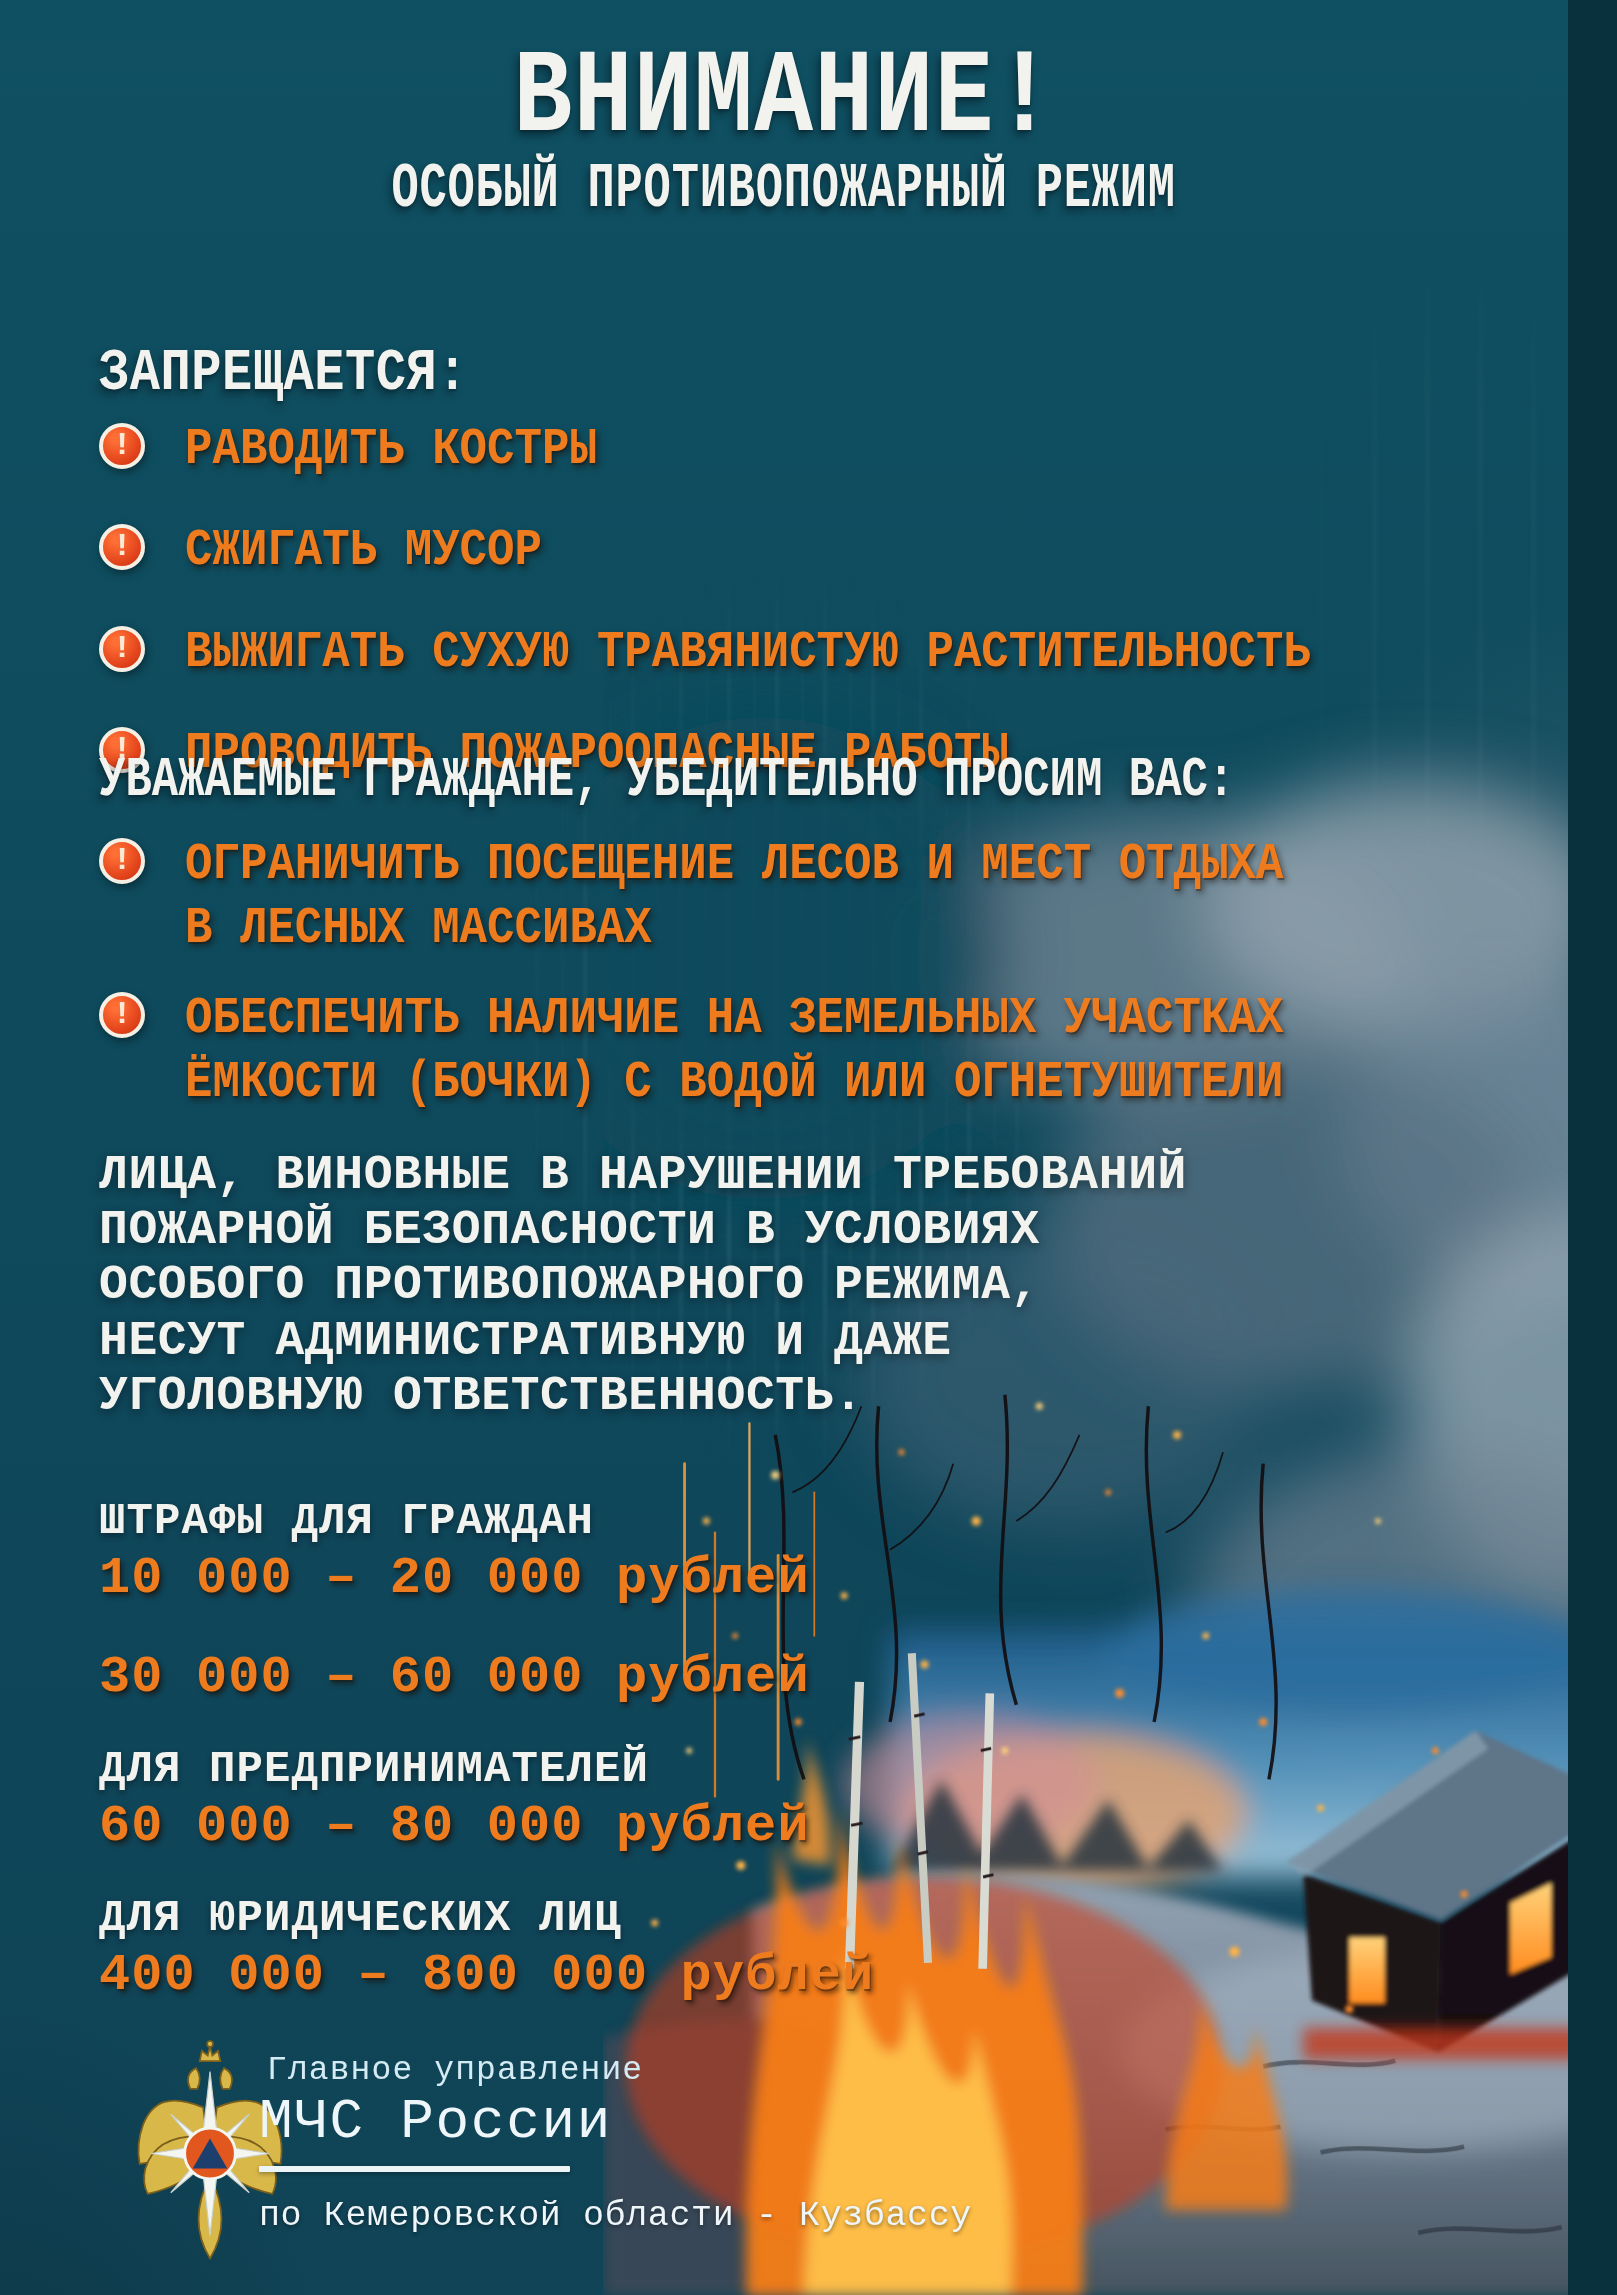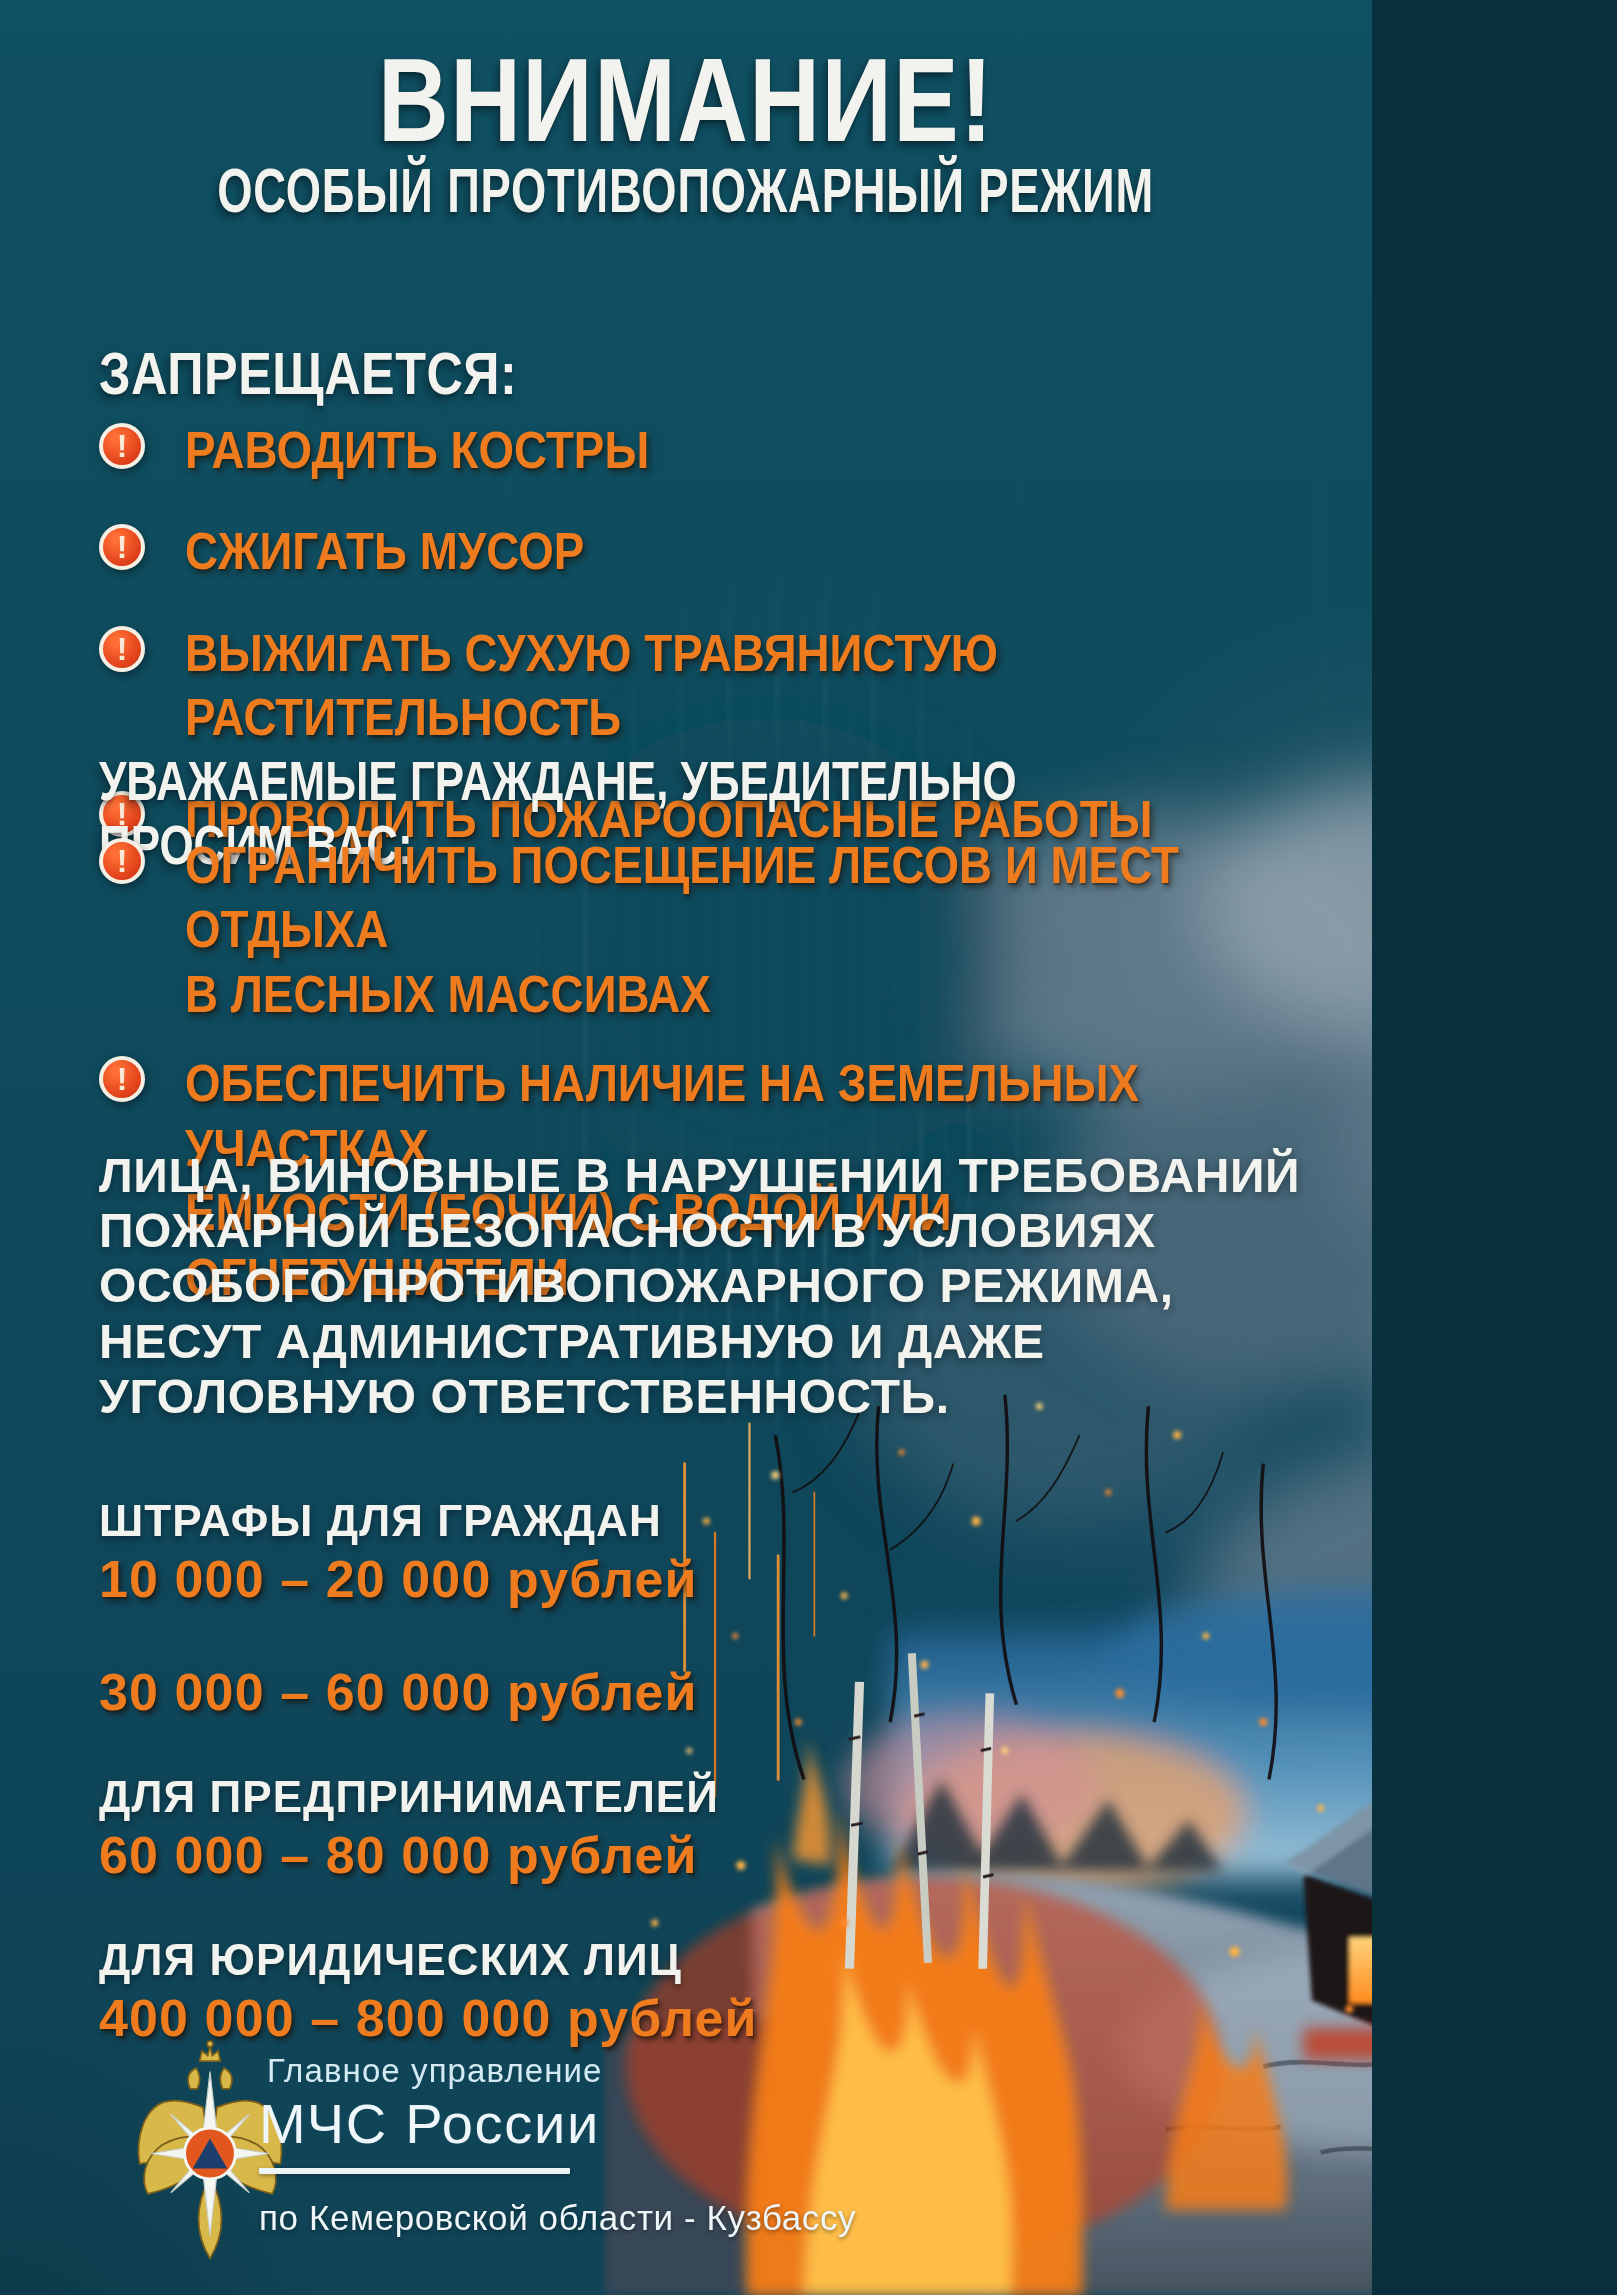--- a/index.html
+++ b/index.html
@@ -1,20 +1,20 @@
 <!DOCTYPE html>
 <html lang="ru" style="font-size:9.2px"><head>
 <meta charset="utf-8">
 <style>
   html,body{margin:0;padding:0;background:#0a3staticaba;}
   body{background:#08303d;}
   .poster{
-    position:relative; width:1372px; height:2295px; overflow:hidden;
+    position:relative; width:1568px; height:2295px; overflow:hidden;
     background:linear-gradient(180deg,#0f5062 0%,#0e4b5d 38%,#0f465a 68%,#104456 100%);
-    font-family:Liberation Sans, sans-serif;
+    font-family:Liberation Mono, monospace;
   }
   
   .bg-tint{position:absolute;inset:0;z-index:1;
     background:
       radial-gradient(861px 689px at 96% 78%, rgba(32,82,112,.55), transparent 65%),
       radial-gradient(631px 516px at 104% 40%, rgba(90,112,128,.38), transparent 62%),
       radial-gradient(516px 803px at 0% 110%, rgba(9,42,56,.55), transparent 70%);
   }
   .rain-streaks{position:absolute;left:516px;top:574px;width:545px;height:890px;z-index:2;
     background:repeating-linear-gradient(90deg,
@@ -51,21 +51,21 @@
   .bullet{flex:0 0 auto;width:38px;height:38px;margin-top:4.6px;border-radius:50%;
     background:radial-gradient(circle at 35% 30%, #ff6f35 10%, #e2431b 65%, #c33312 100%);
     border:4px solid #f5efe4;display:flex;align-items:center;justify-content:center;
     color:#fbe9d8;font-size:32px;font-weight:700;line-height:1;
     box-shadow:1.7px 3.4px 8px rgba(0,0,0,.38);}
   .itext{color:#ee7c1e;font-weight:700;font-size:52px;line-height:1.24;white-space:pre-line;
     text-shadow:2.9px 4px 6.9px rgba(25,12,4,.55),1.1px 1.7px 0 rgba(40,20,6,.35);}
   .itext.cx{transform:scaleX(.88);}
   .liability{left:99px;top:1148px;font-size:48px;line-height:1.15;font-weight:700;color:#f2f3ee;
     white-space:pre-line;letter-spacing:0.6px;text-shadow:0 3.4px 9.2px rgba(0,8,14,.45);}
-  .fines{left:99px;top:1496px;position:absolute;z-index:6;display:flex;flex-direction:column;gap:50px;}
+  .fines{left:99px;top:1496px;position:absolute;z-index:6;display:flex;flex-direction:column;gap:37px;}
   .fine-label{color:#f2f3ee;font-weight:700;font-size:44px;letter-spacing:1.1px;
     text-shadow:0 2.9px 6.9px rgba(0,8,14,.45);}
   .fine-value{color:#ee7c1e;font-weight:700;font-size:52px;letter-spacing:1.1px;margin-top:3px;
     text-shadow:2.9px 4px 5.7px rgba(25,12,4,.55),1.1px 1.7px 0 rgba(40,20,6,.35);}
   
   .footer-emblem{position:absolute;left:135px;top:2038px;width:150px;height:231px;z-index:6;}
   .footer-text{position:absolute;left:259px;top:2052px;z-index:6;color:#e9f5fa;}
   .org-top{font-size:33px;font-weight:400;color:#d5ebf3;letter-spacing:1.1px;margin-left:8px;}
   .org-name{font-size:56px;font-weight:400;color:#eef6fa;letter-spacing:1.7px;margin-top:1px;}
   .org-divider{width:311px;height:6.9px;background:#edf4f6;margin-top:11.5px;border-radius:1.1px;

